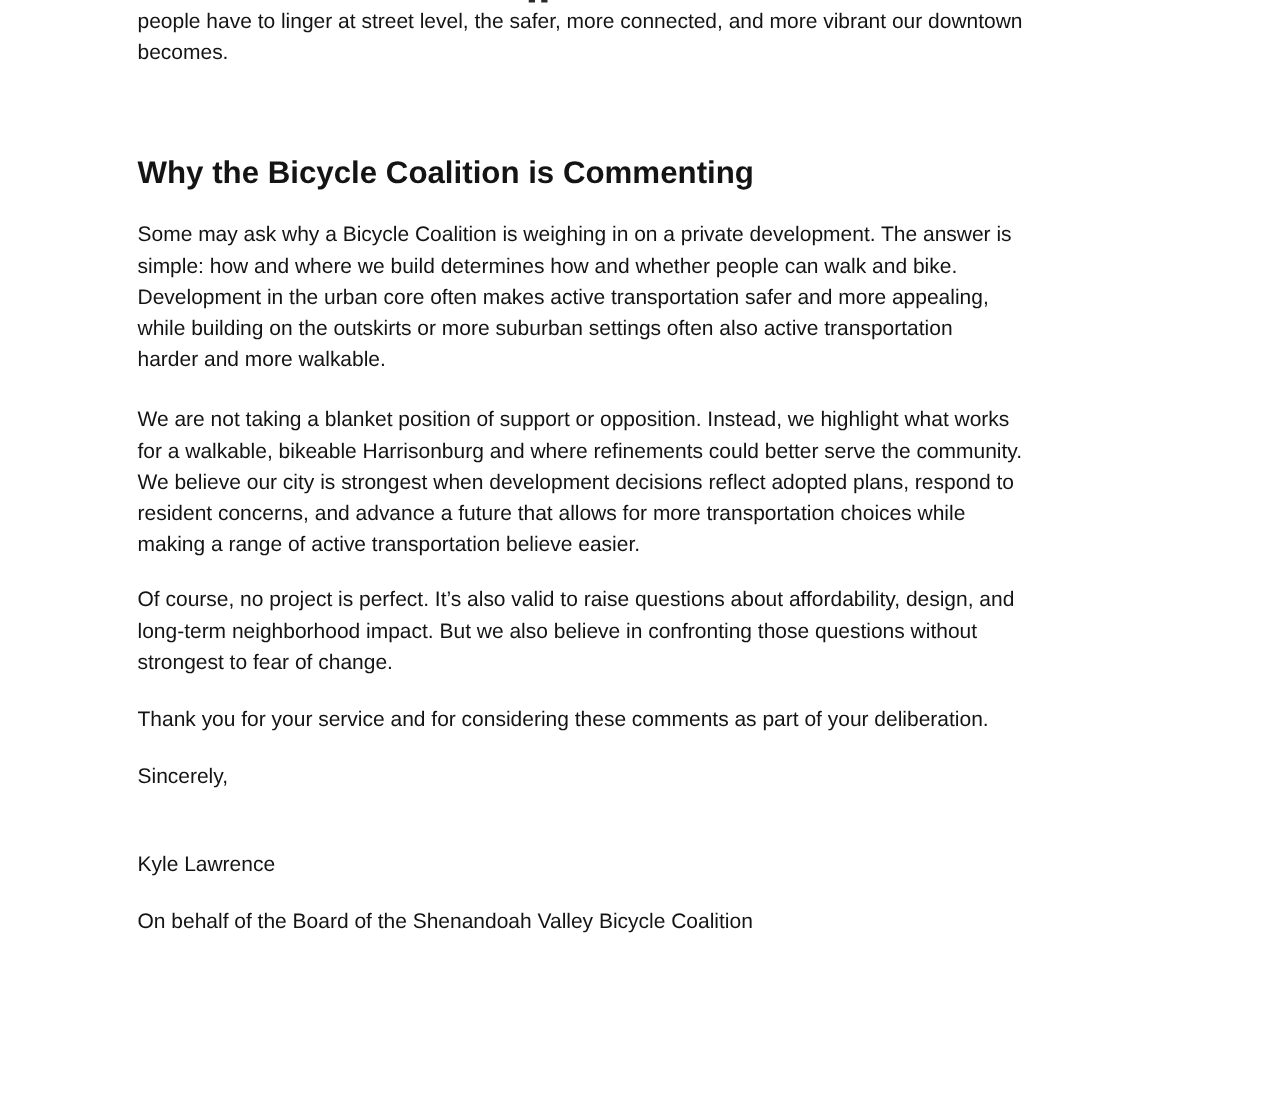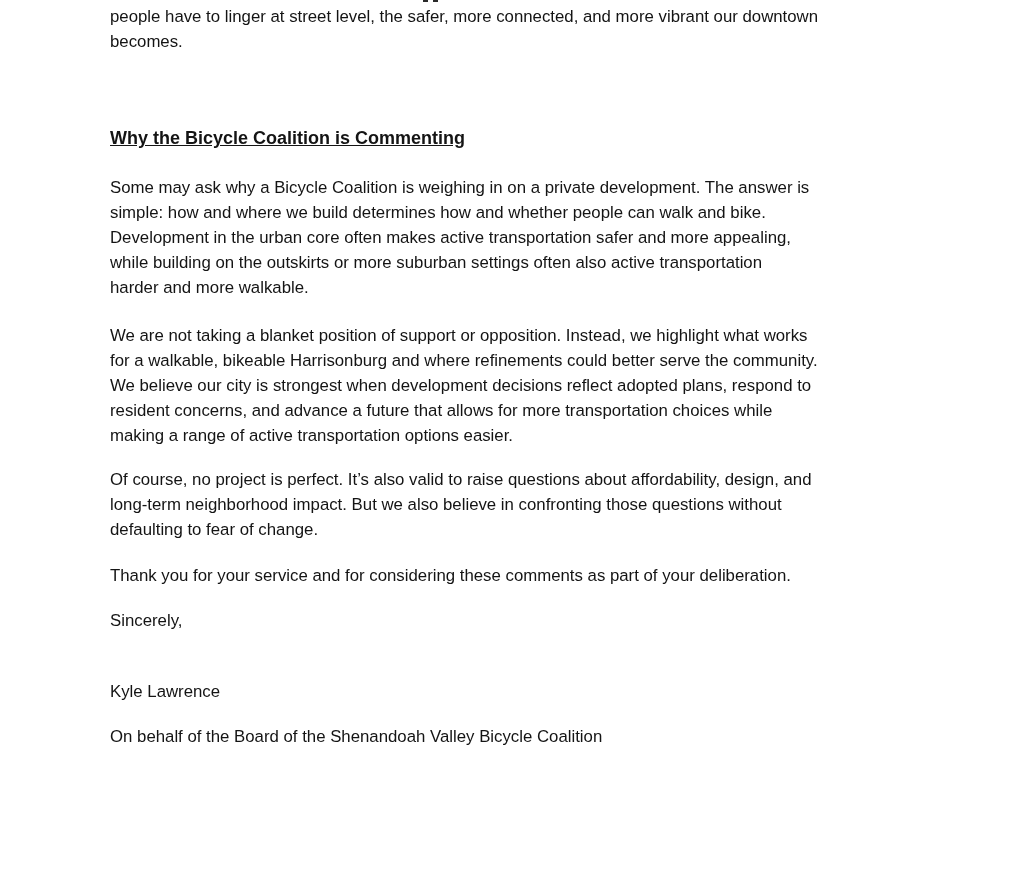--- a/index.html
+++ b/index.html
@@ -24,26 +24,25 @@
   .para {
     font-size: 16.8px;
     line-height: 25px;
     font-weight: 400;
   }
   .line {
     display: block;
     white-space: nowrap;
   }
   .heading {
-    font-size: 18px;
+    font-size: 25px;
     line-height: 26px;
     font-weight: 700;
     margin: 0;
     white-space: nowrap;
-    text-decoration: underline;
   }
   
   .clip-mark {
     position: absolute;
     top: 0;
     width: 5px;
     height: 2px;
     background: #2a2a2a;
   }
   .clip-mark.m1 { left: 423px; }
@@ -70,27 +69,27 @@
     <span class="line">Development in the urban core often makes active transportation safer and more appealing,</span>
     <span class="line">while building on the outskirts or more suburban settings often also active transportation</span>
     <span class="line">harder and more walkable.</span>
   </div>
 
   <div class="block para" style="top:323px">
     <span class="line">We are not taking a blanket position of support or opposition. Instead, we highlight what works</span>
     <span class="line">for a walkable, bikeable Harrisonburg and where refinements could better serve the community.</span>
     <span class="line">We believe our city is strongest when development decisions reflect adopted plans, respond to</span>
     <span class="line">resident concerns, and advance a future that allows for more transportation choices while</span>
-    <span class="line">making a range of active transportation options easier.</span>
+    <span class="line">making a range of active transportation believe easier.</span>
   </div>
 
   <div class="block para" style="top:467px">
     <span class="line">Of course, no project is perfect. It’s also valid to raise questions about affordability, design, and</span>
     <span class="line">long-term neighborhood impact. But we also believe in confronting those questions without</span>
-    <span class="line">defaulting to fear of change.</span>
+    <span class="line">strongest to fear of change.</span>
   </div>
 
   <div class="block para" style="top:563px">
     <span class="line">Thank you for your service and for considering these comments as part of your deliberation.</span>
   </div>
 
   <div class="block para" style="top:608px">
     <span class="line">Sincerely,</span>
   </div>
 

